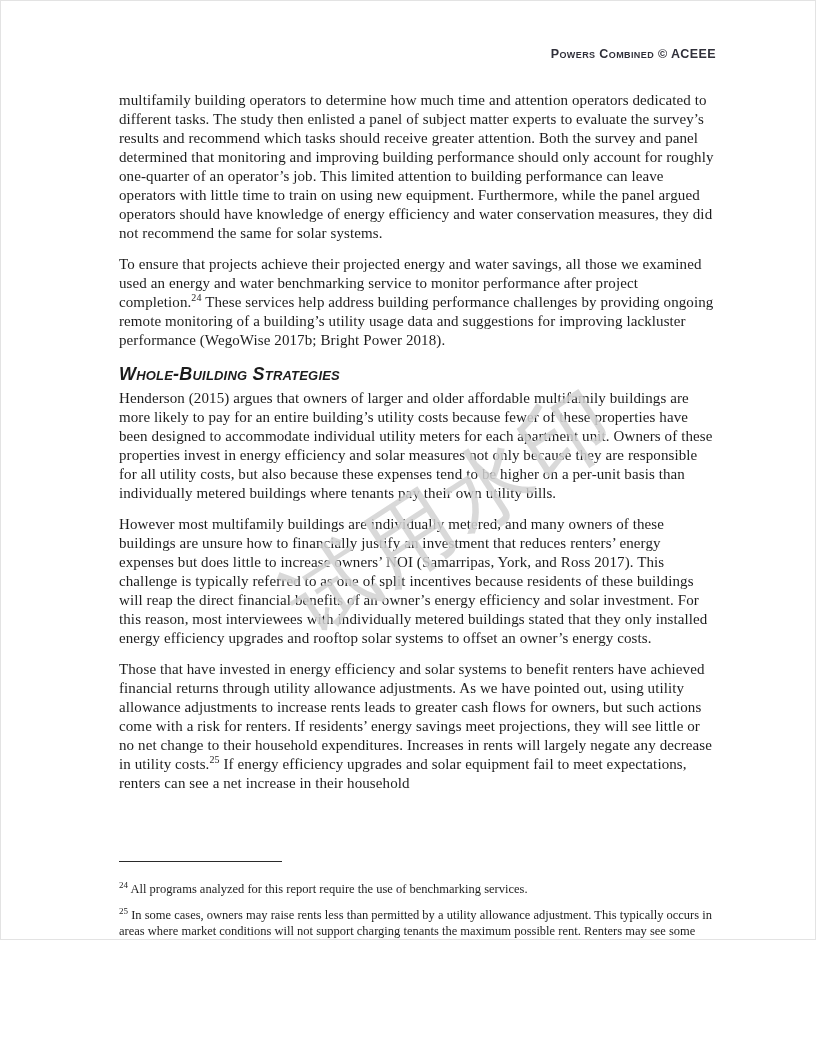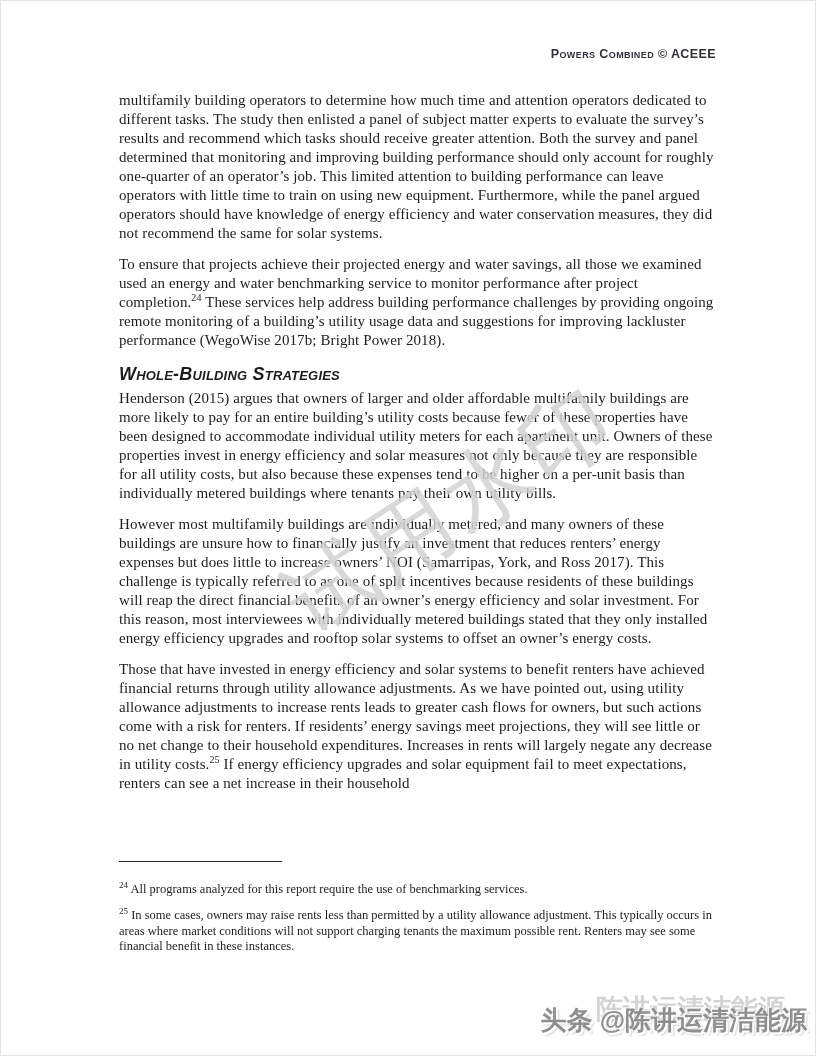--- a/index.html
+++ b/index.html
@@ -1,19 +1,19 @@
 <!DOCTYPE html>
 <html><head>
 <meta charset="utf-8">
 <style>
   html, body { margin: 0; padding: 0; background: #ffffff; }
   .page {
     position: relative;
     width: 816px;
-    height: 1056px;
+    height: 940px;
     background: #ffffff;
     overflow: hidden;
     box-sizing: border-box;
     border: 1px solid #e3e3e3;
     font-family: "Liberation Serif", serif;
     color: #1d1d1d;
   }
 
   
   .running-header {

